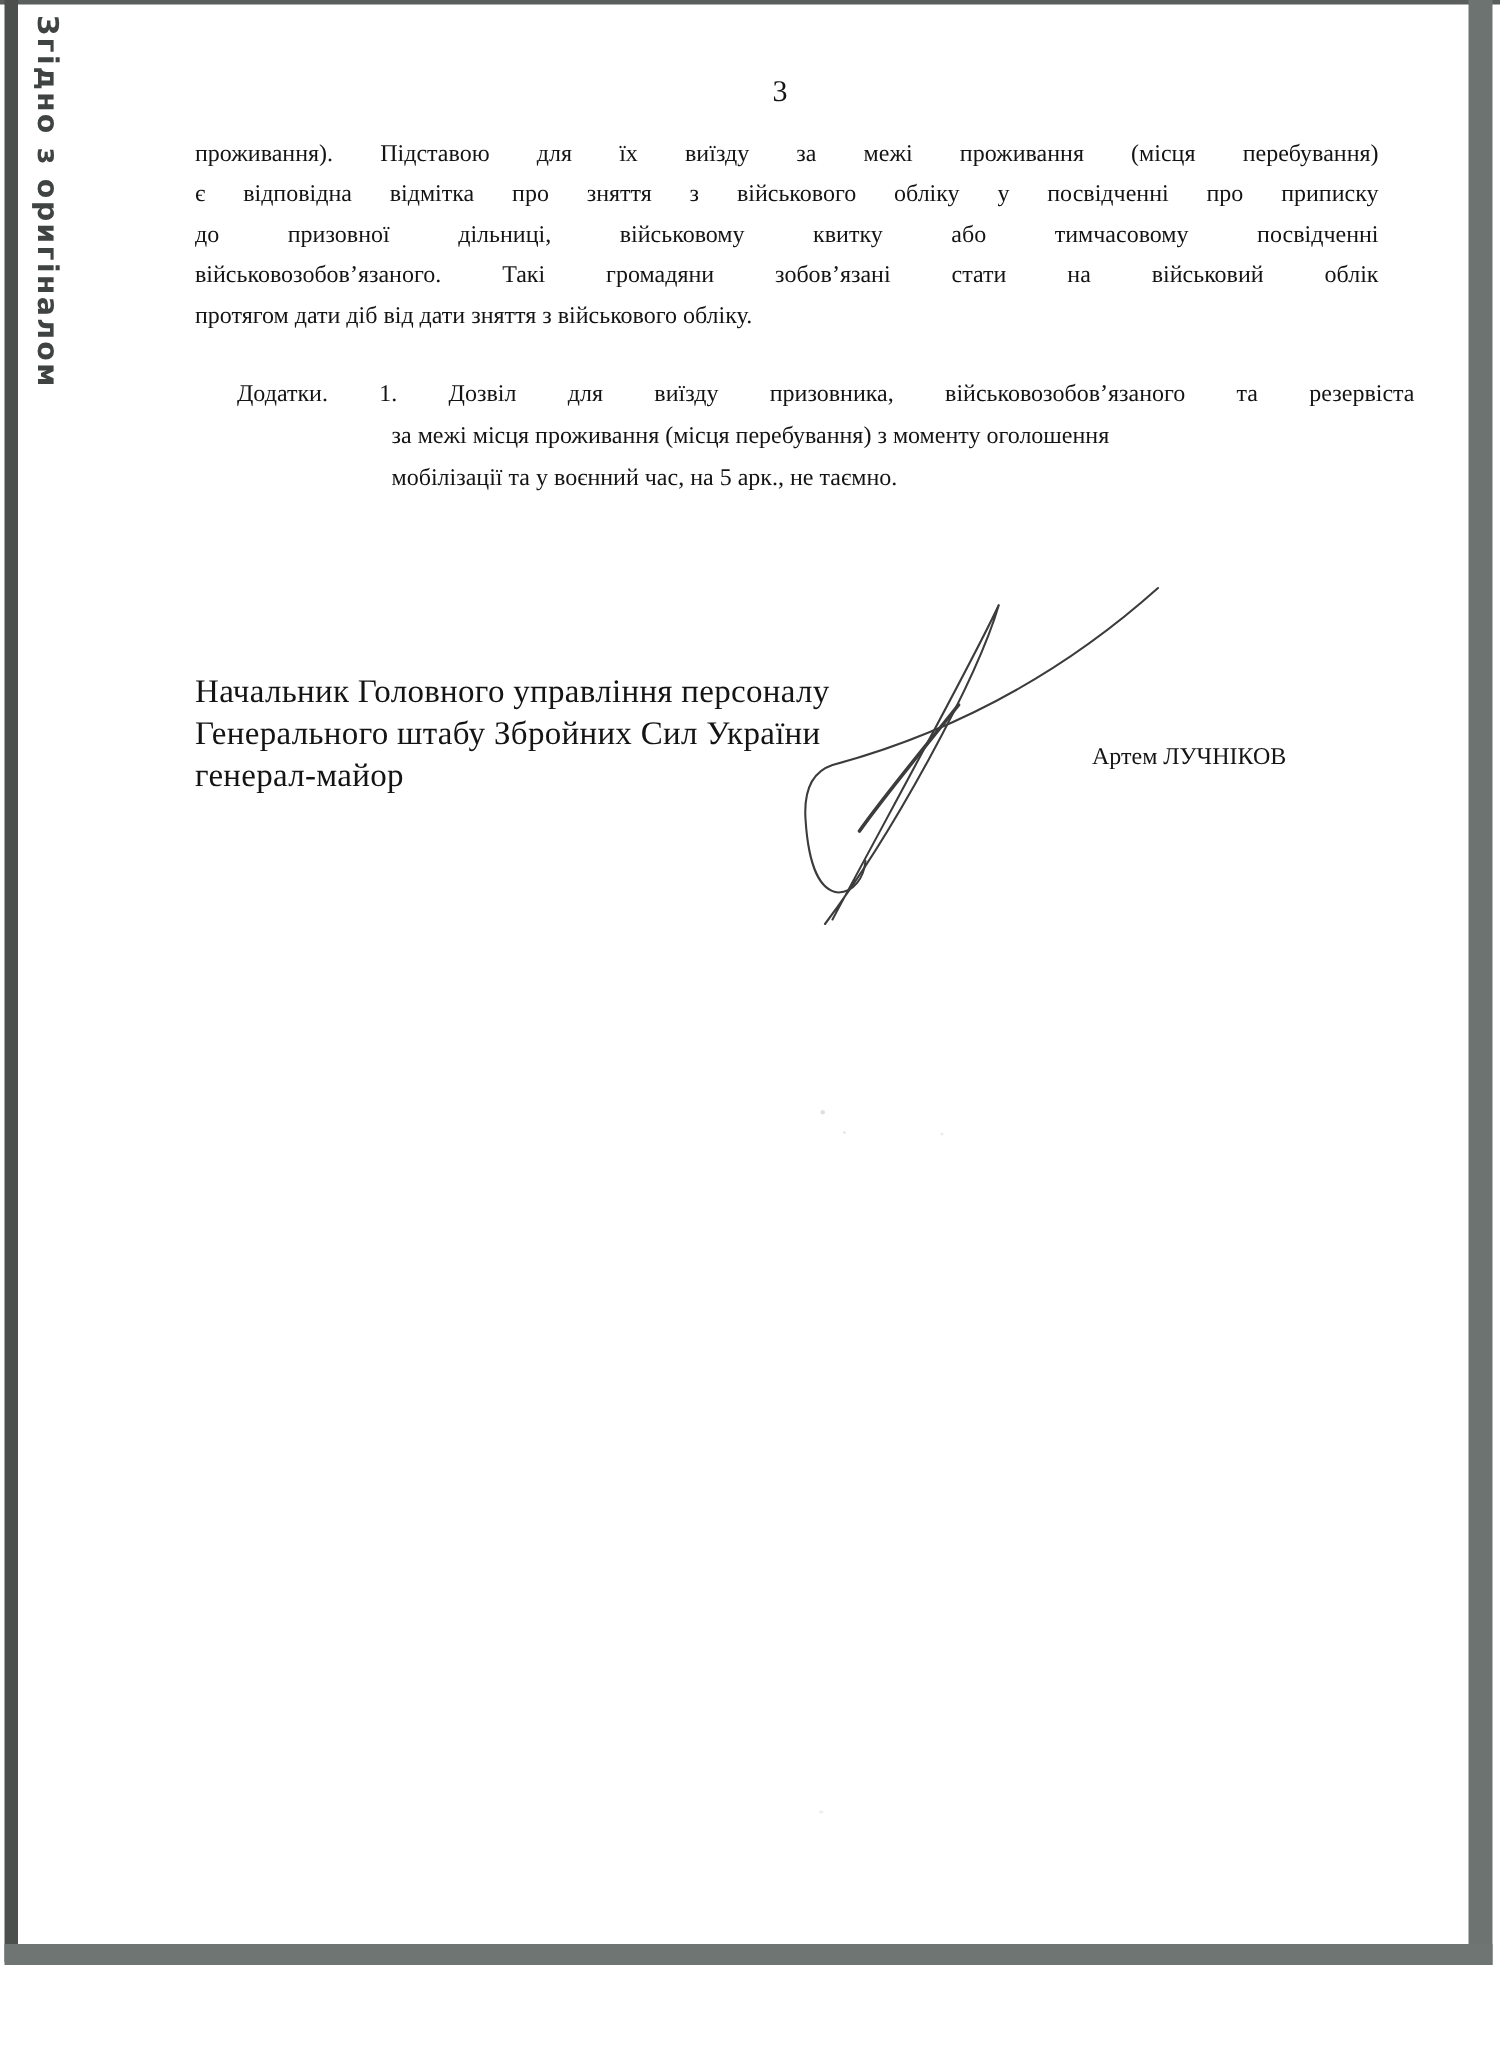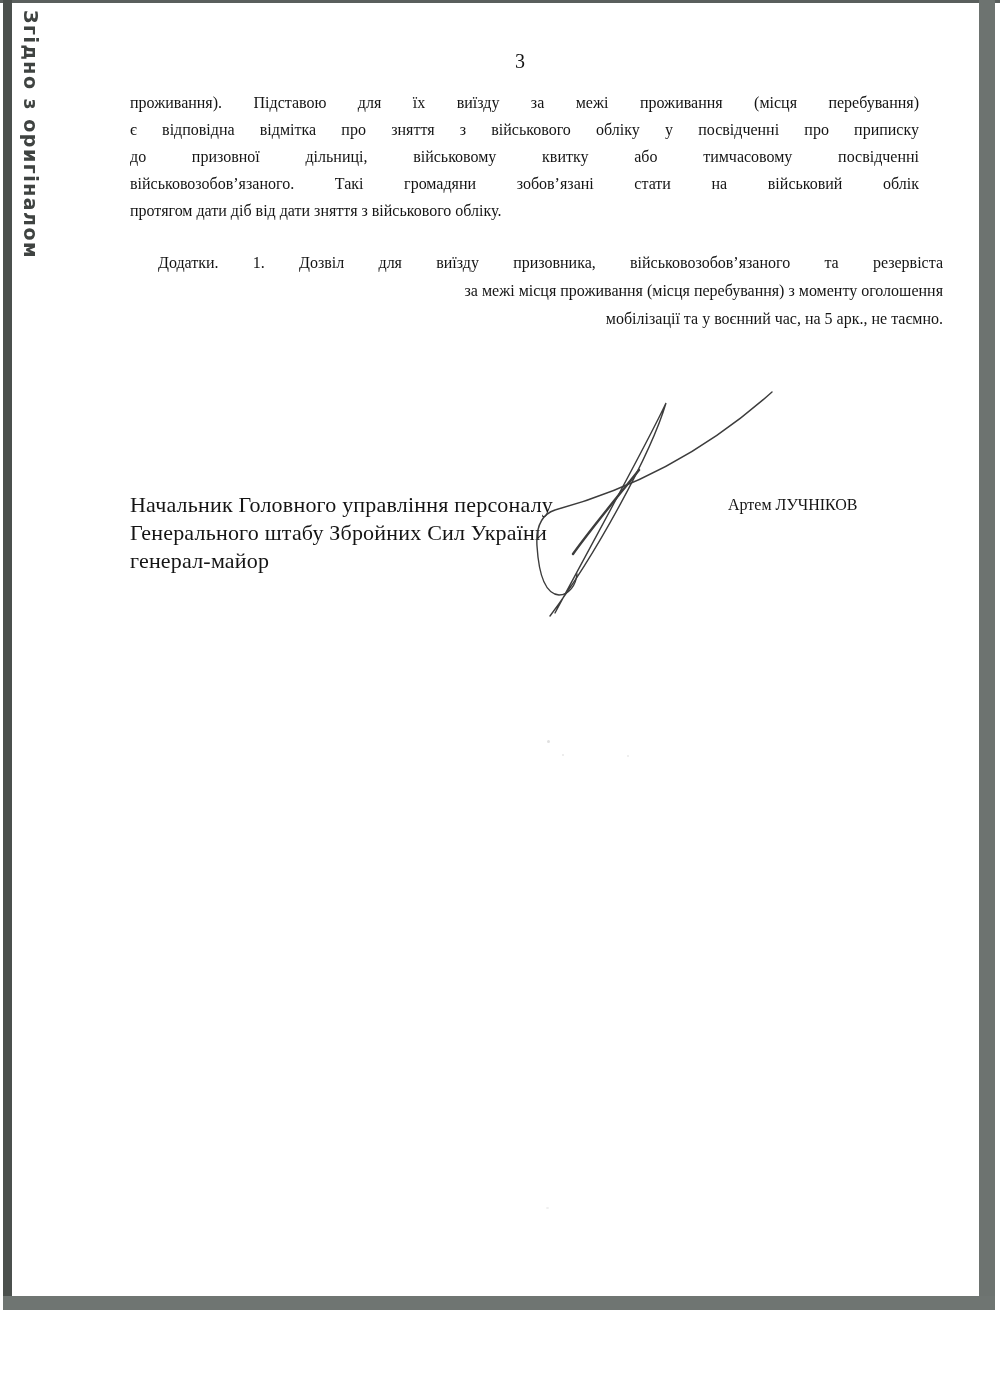--- a/index.html
+++ b/index.html
@@ -71,31 +71,30 @@
     width: 785px;
     font-size: 16px;
     line-height: 28px;
     margin-left: 28px;
   }
   .attachments .a-line1 {
     text-align: justify;
     text-align-last: justify;
     white-space: nowrap;
   }
-  .attachments .a-indent { padding-left: 103px; text-align: right; }
+  .attachments .a-indent { padding-left: 103px; }
   .attachments .a-indent2 { padding-left: 93px; }
 
   .sign-title {
     position: absolute;
     left: 130px;
     top: 447px;
     font-size: 22px;
     line-height: 28px;
     letter-spacing: 0.2px;
-    margin-top: 44px;
   }
   .sign-name {
     position: absolute;
     left: 728px;
     top: 496px;
     font-size: 16px;
     white-space: nowrap;
   }
   .signature-svg {
     position: absolute;

